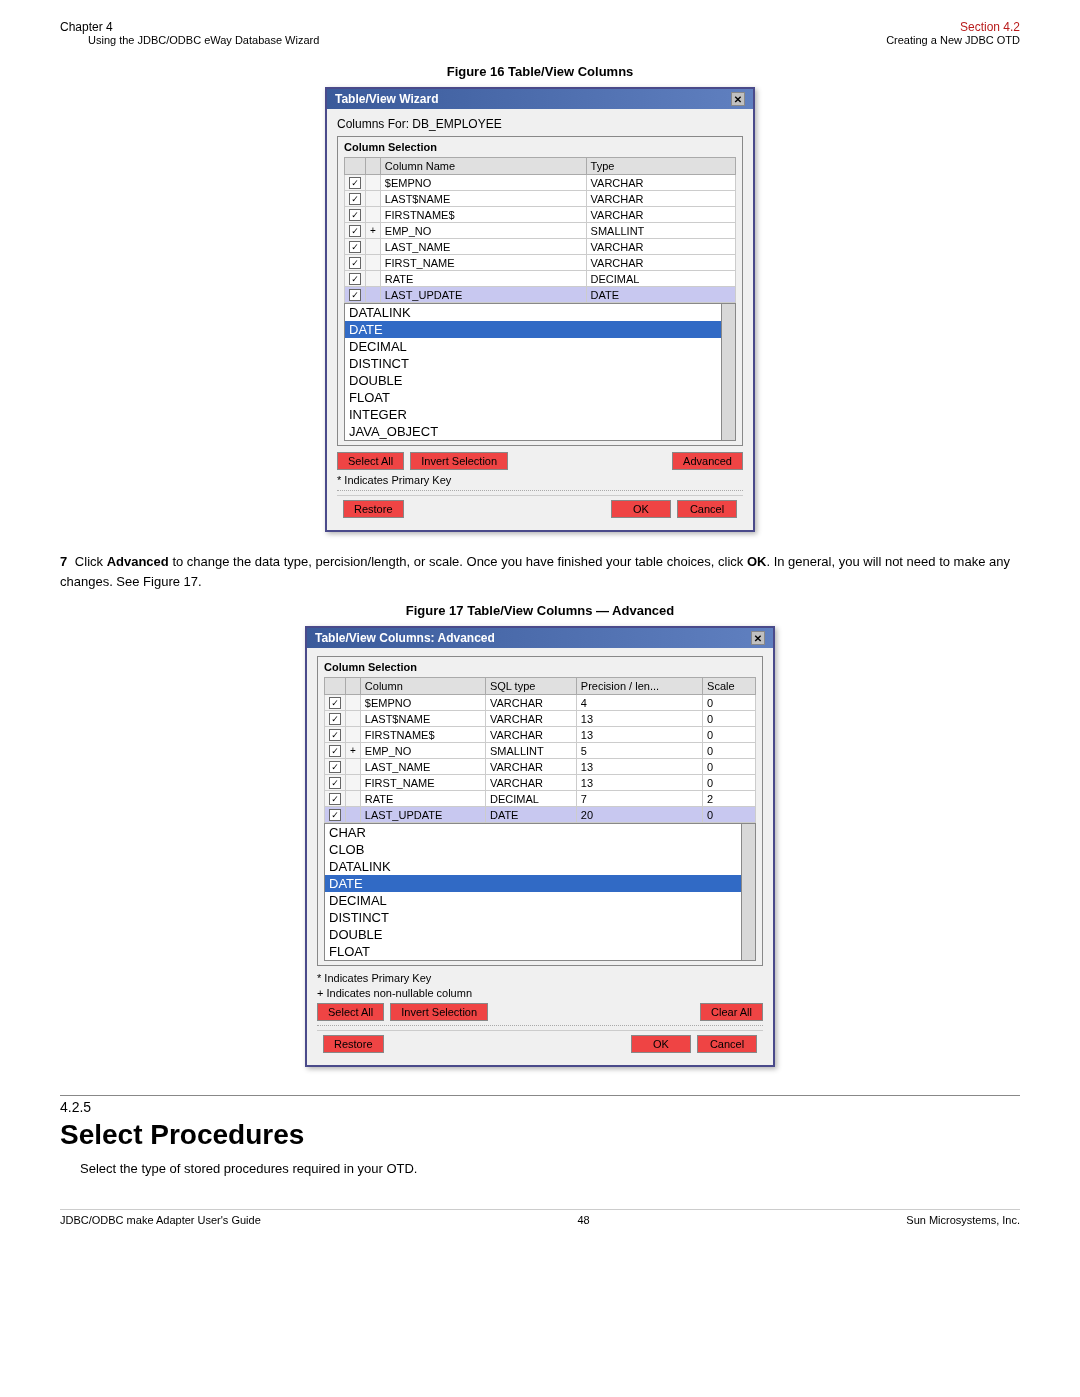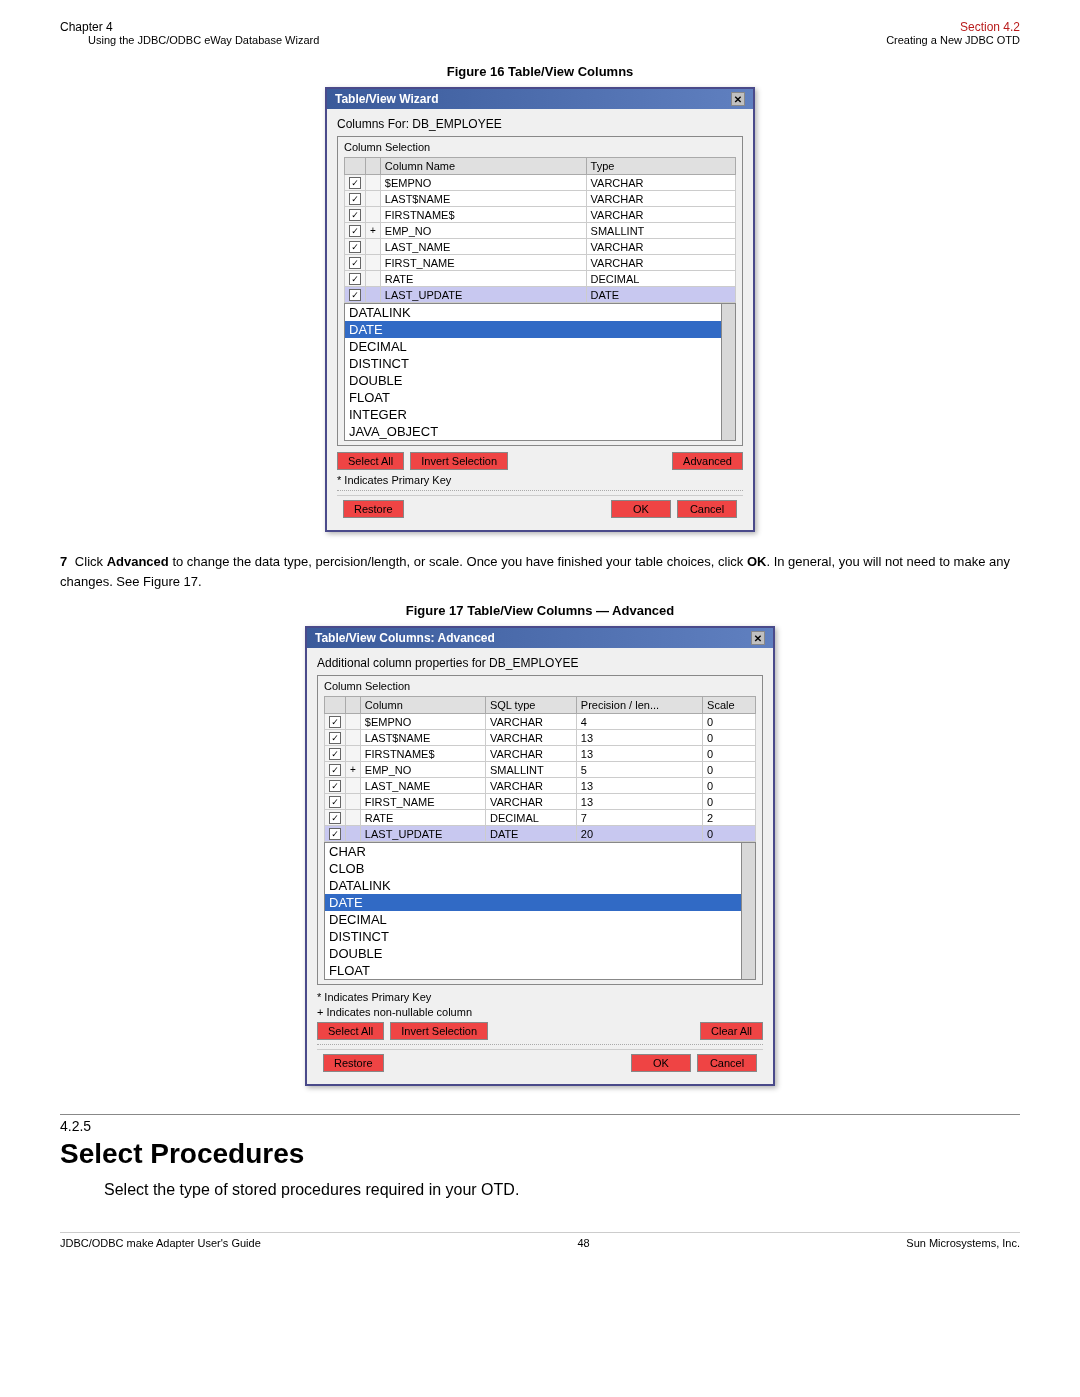--- a/index.html
+++ b/index.html
@@ -70,21 +70,21 @@
       font-size: 12px;
       margin-bottom: 5px;
     }
     .group-box {
       border: 1px solid #888;
       padding: 4px 6px;
       margin-bottom: 6px;
     }
     .group-box-label {
       font-size: 11px;
-      font-weight: normal;
+      font-weight: bold;
       margin-bottom: 4px;
     }
 
     
     .col-table {
       width: 100%;
       border-collapse: collapse;
       font-size: 11px;
     }
     .col-table th {
@@ -178,22 +178,22 @@
       line-height: 1.5;
     }
     .body-text strong { font-weight: bold; }
 
     .step-number {
       font-weight: bold;
       margin-right: 4px;
     }
 
     .section-body {
-      font-size: 16px;
-      margin-left: 44px;
+      font-size: 13px;
+      margin-left: 20px;
       line-height: 1.5;
     }
 
     
     .page-footer {
       display: flex;
       justify-content: space-between;
       margin-top: 30px;
       font-size: 11px;
       border-top: 1px solid #ccc;
@@ -359,21 +359,20 @@
 </div>
 
 <div class="figure-title">Figure 17   Table/View Columns — Advanced</div>
 
 <div class="dialog" style="width:470px;">
   <div class="dialog-title-bar">
     <span>Table/View Columns: Advanced</span>
     <div class="dialog-close-btn">✕</div>
   </div>
   <div class="dialog-body">
-    <div class="dialog-info-text">Additional column properties for DB_EMPLOYEE</div>
     <div class="group-box">
       <div class="group-box-label">Column Selection</div>
       <table class="col-table adv-table">
         <thead>
           <tr>
             <th style="width:20px;"></th>
             <th style="width:14px;"></th>
             <th>Column</th>
             <th>SQL type</th>
             <th>Precision / len...</th>

